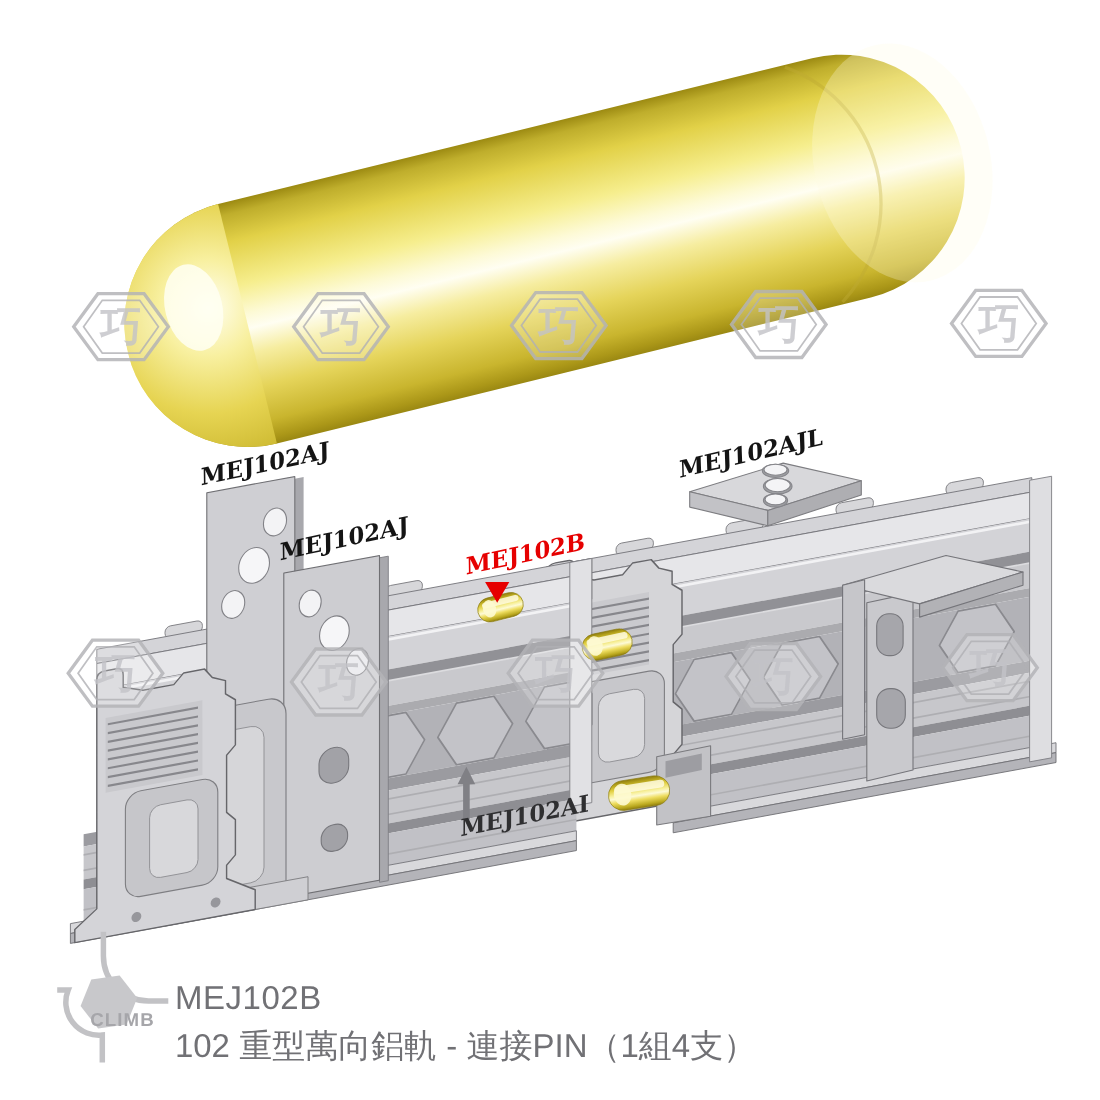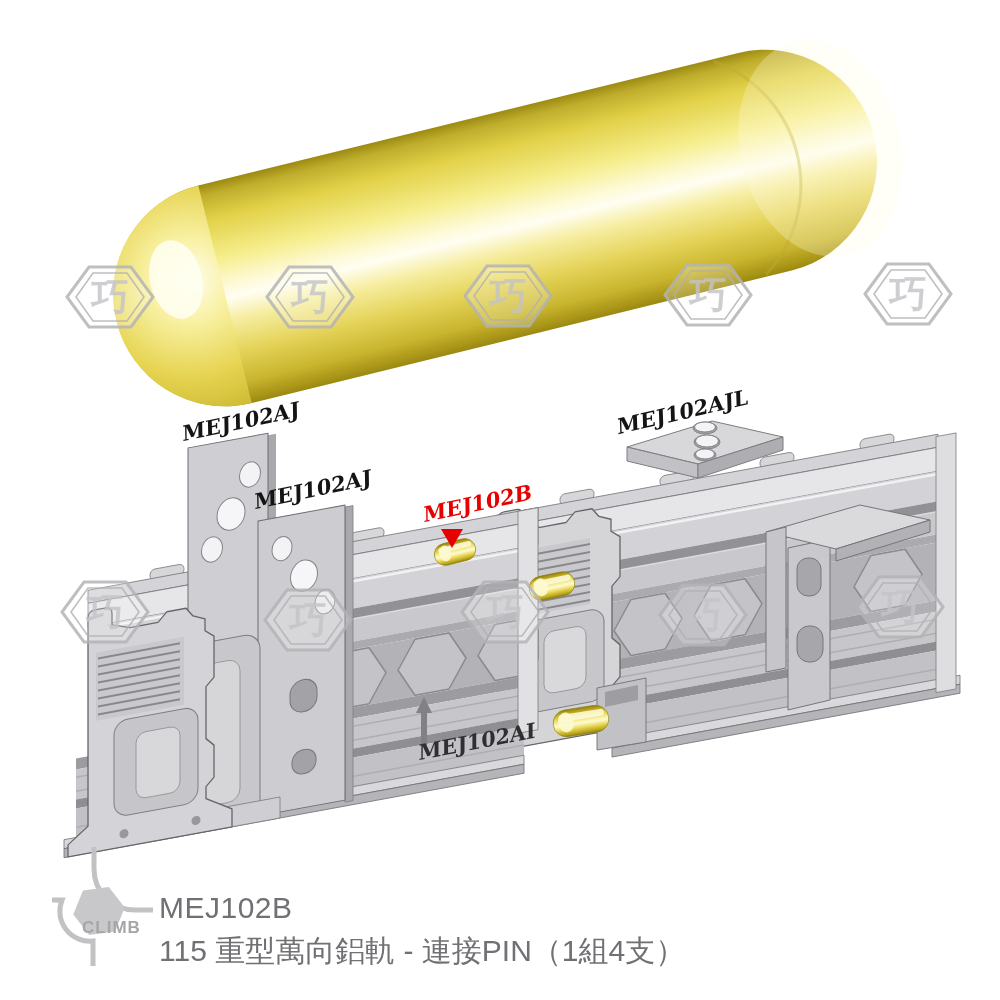--- a/index.html
+++ b/index.html
@@ -275,14 +275,14 @@
     <g fill="none" stroke="#c2c2c5" stroke-width="5">
       <path d="M 94,847 L 94,869 A 41,41 0 0 0 135,910 L 153,910"></path>
       <path d="M 52,900 L 62,900 A 30,30 0 0 0 93,941 L 93,966"></path>
     </g>
     <polygon transform="translate(99,911) rotate(-8)" fill="#c8c8cb" points="26,0 13,-22.5 -13,-22.5 -26,0 -13,22.5 13,22.5"></polygon>
     <text x="82" y="933" font-size="17" font-weight="bold" letter-spacing="1" fill="#a6a6aa" font-family="Liberation Sans, sans-serif">CLIMB</text>
   </g>
 </svg>
 
   <div class="caption" id="product-code">MEJ102B</div>
-  <div class="caption" id="product-name">115 重型萬向鋁軌 - 連接PIN（1組4支）</div>
+  <div class="caption" id="product-name">102 重型萬向鋁軌 - 連接PIN（1組4支）</div>
 </div>
 
 </body></html>

